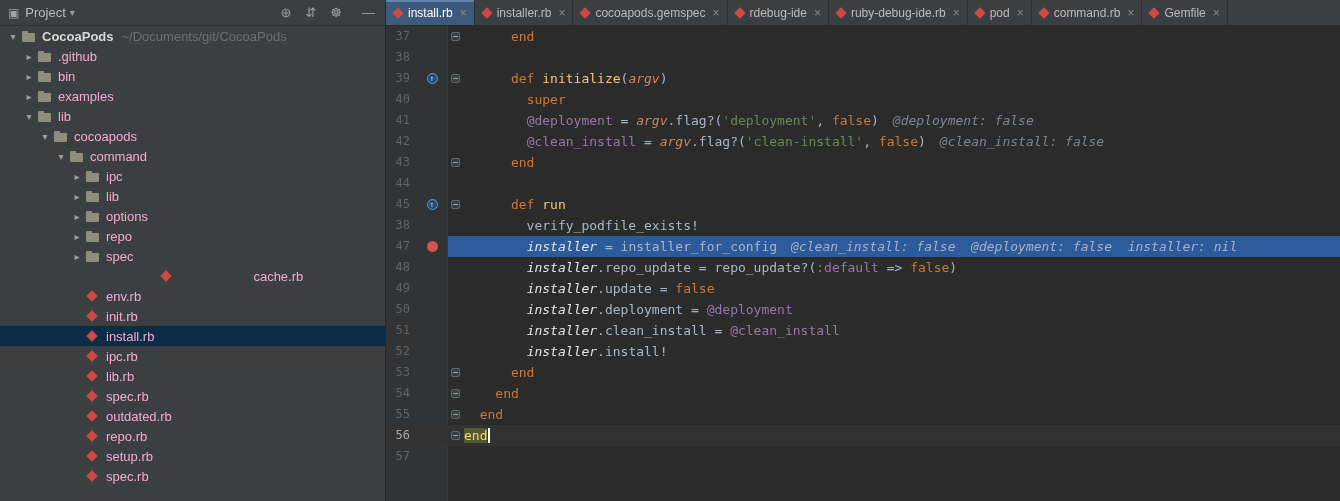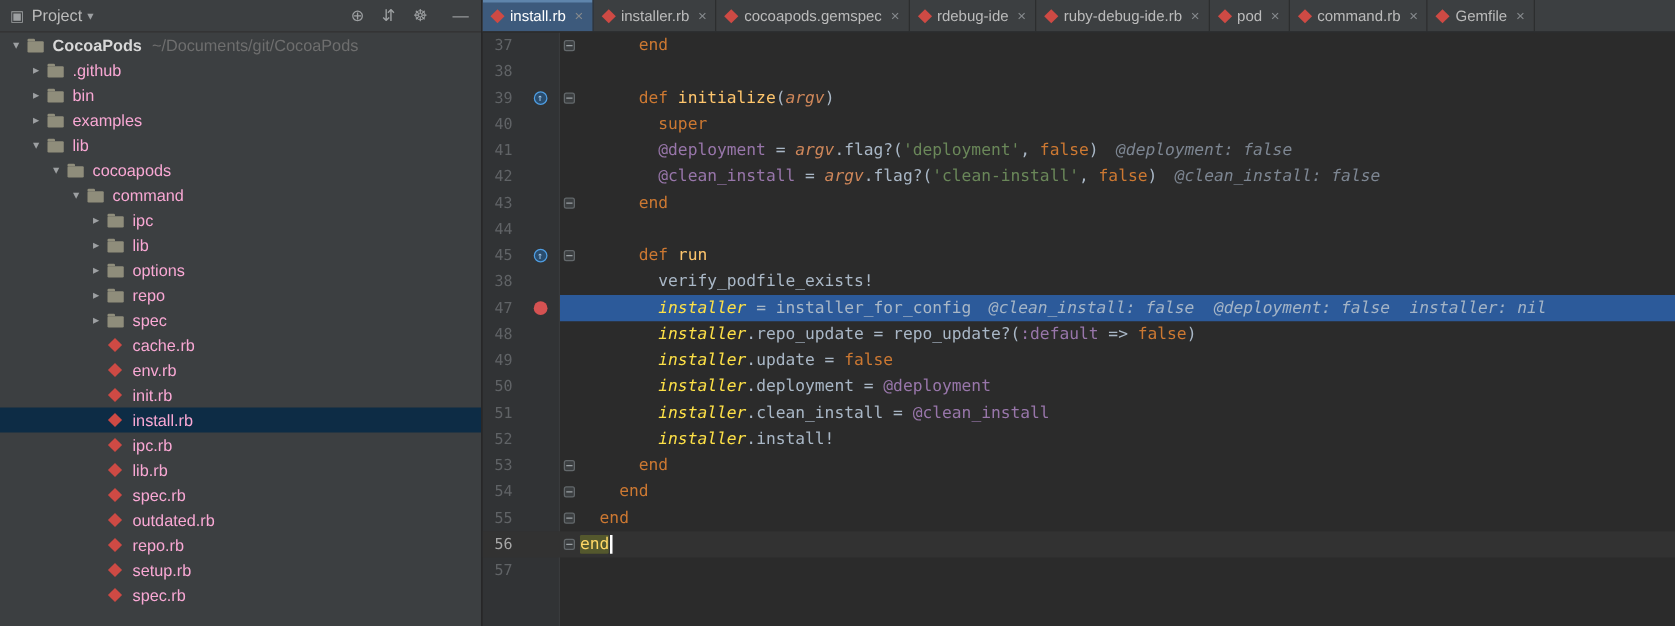--- a/index.html
+++ b/index.html
@@ -76,21 +76,21 @@
   .caret { display:inline-block; width:2px; height:15px; background:#ffffff; vertical-align:text-bottom; margin-left:1px; }
   .hint { color:#7d8692; font-style:italic; margin-left:14px; white-space:pre; }
   .exec .hint { color:#a4b4c6; }
 
   
   .c-d  { color:#a9b7c6; }
   .c-k  { color:#cc7832; }
   .c-fn { color:#ffc66d; }
   .c-iv { color:#9876aa; }
   .c-pr { color:#cf875a; font-style:italic; }
-  .c-lv { color:#fde047; font-style:italic; }
+  .c-lv { color:#e5e5e5; font-style:italic; }
   .c-st { color:#6a8759; }
   .c-sy { color:#9876aa; }
   .c-kw { color:#ffd866; background:#54582d; border-radius:1px; }
 </style>
 </head>
 <body>
 
 <div class="app">
 
   <div class="left-panel">
@@ -209,21 +209,21 @@
 
   <div class="tree-row" style="padding-left: 70px;">
     <span class="chev chev-collapsed"></span>
     <span class="node-icon">
             <span class="folder-icon-shape"></span>
           </span>
     <span class="node-label">spec</span>
     <span class="node-hint"></span>
   </div>
 
-  <div class="tree-row" style="padding-left: 70px;">
+  <div class="tree-row" style="padding-left: 70px; justify-content: space-between;">
     <span class="chev"></span>
     <span class="node-icon">
             <span class="gem-shape"></span>
           </span>
     <span class="node-label">cache.rb</span>
     <span class="node-hint"></span>
   </div>
 
   <div class="tree-row" style="padding-left: 70px;">
     <span class="chev"></span>

